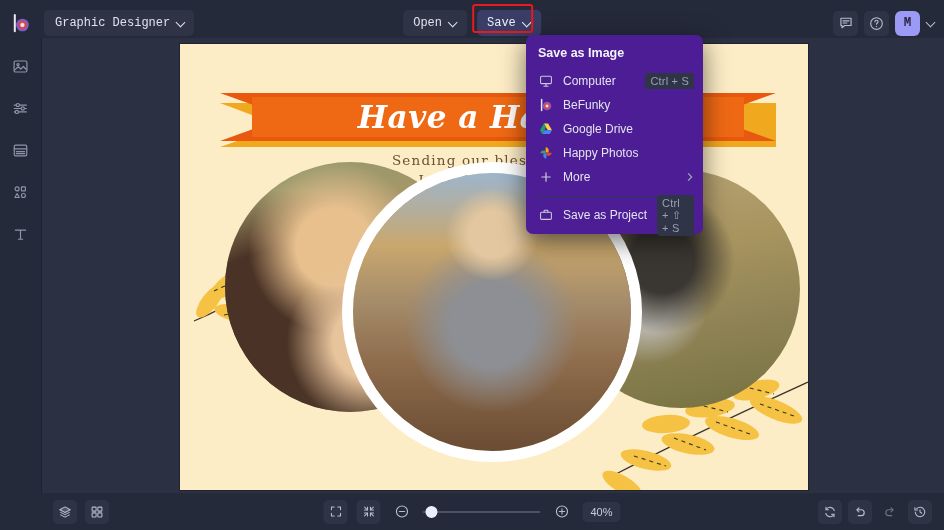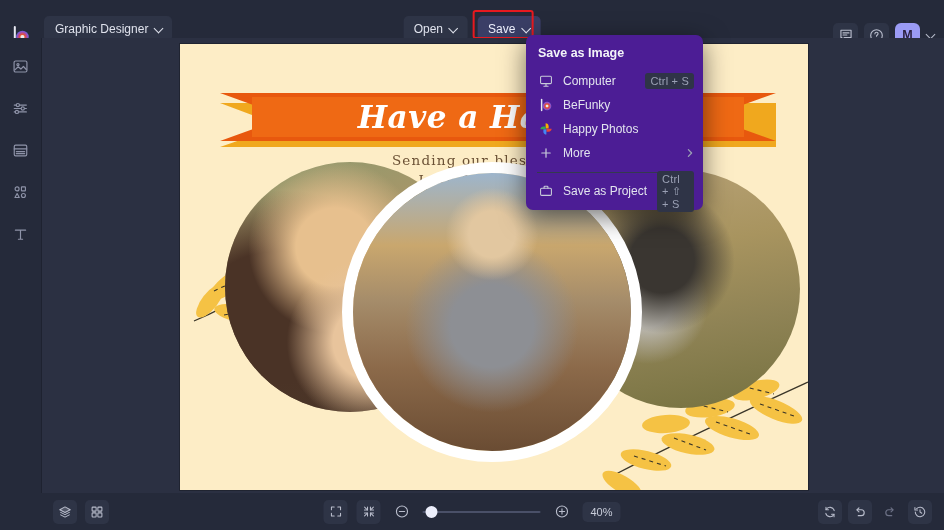--- a/index.html
+++ b/index.html
@@ -7,23 +7,23 @@
     width: 944px; height: 530px;
     background: #252a3a;
     font-family: "Liberation Sans", sans-serif;
     overflow: hidden;
     -webkit-font-smoothing: antialiased;
   }
   #app { position: relative; width: 944px; height: 530px; background: #252a3a; }
 
   
   .topbar {
-    position: absolute; left: 0; top: 16px; width: 944px; height: 38px;
+    position: absolute; left: 0; top: 4px; width: 944px; height: 38px;
     background: #252a3a;
-    display: flex; 
+    display: flex; align-items: center; font-family: Liberation Mono, monospace;
   }
   .logo-wrap {
     width: 42px; height: 38px;
     display: flex; align-items: center; justify-content: center;
   }
   .logo {
     width: 21px; height: 21px; position: relative;
   }
   .doc-select {
     margin-left: 2px;
@@ -447,20 +447,30 @@
             </radialGradient>
           </defs>
           <path d="M3 1.6 v12.6" stroke="#e6e8f0" stroke-width="1.7" fill="none" stroke-linecap="round"></path>
           <circle cx="9.2" cy="9.2" r="4.9" fill="url(#bf)"></circle>
           <circle cx="9.2" cy="9.2" r="1.5" fill="#e6e8f0"></circle>
         </svg>
       </span>
       <span class="mi-label">BeFunky</span>
     </div>
 
+    <div class="menu-item">
+      <span class="mi-icon">
+        <svg width="14" height="14" viewBox="0 0 16 16">
+          <path d="M5.6 1.8h4.8l4.4 7.7h-4.8z" fill="#ffcf45"></path>
+          <path d="M5.6 1.8L1.2 9.5l2.4 4.1 4.4-7.7z" fill="#1da462"></path>
+          <path d="M3.6 13.6h8.8l2.4-4.1H6z" fill="#4285f4"></path>
+        </svg>
+      </span>
+      <span class="mi-label">Google Drive</span>
+    </div>
 
     <div class="menu-item">
       <span class="mi-icon">
         <svg width="14" height="14" viewBox="0 0 16 16">
           <path d="M7.6 1.4c1.9 0 3.4 1.5 3.4 3.4v2.6H7.6z" fill="#f9ab00"></path>
           <path d="M14.4 7.6c0 1.9-1.5 3.4-3.4 3.4H8.4V7.6z" fill="#ea4335"></path>
           <path d="M8.4 14.4c-1.9 0-3.4-1.5-3.4-3.4V8.4h3.4z" fill="#4285f4"></path>
           <path d="M1.6 8.4C1.6 6.5 3.1 5 5 5h2.6v3.4z" fill="#34a853"></path>
         </svg>
       </span>

